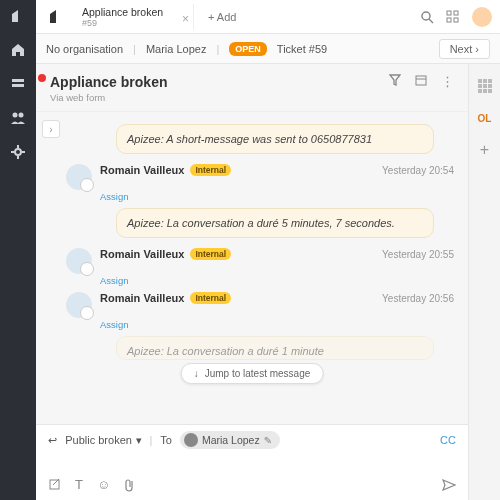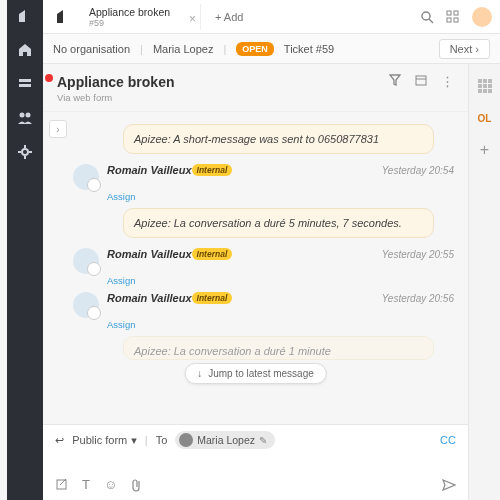--- a/index.html
+++ b/index.html
@@ -1,17 +1,17 @@
 <!DOCTYPE html>
 <html><head>
 <meta charset="utf-8">
 <style>
   * { box-sizing: border-box; margin: 0; padding: 0; font-family: -apple-system, BlinkMacSystemFont, "Segoe UI", Arial, sans-serif; }
   body { width: 500px; height: 500px; overflow: hidden; background: #f6f6f6; }
-  .app { display: flex; height: 100%; padding-left: 7px; }
+  .app { display: flex; height: 100%; }
   .rail { width: 36px; background: #2c2f36; display: flex; flex-direction: column; align-items: center; padding-top: 8px; gap: 18px; color: #cfd3db; }
   .rail .ico { width: 16px; height: 16px; display: flex; align-items: center; justify-content: center; cursor: pointer; }
   .main { flex: 1; display: flex; flex-direction: column; position: relative; min-width: 0;}
   .tabs { height: 34px; background: #fff; display: flex; align-items: center; padding: 0 8px; border-bottom: 1px solid #e6e6e6; gap: 6px; }
   .logo-tab { width: 24px; height: 24px; display:flex;align-items:center;justify-content:center;font-weight:bold;color:#333; }
   .tab { display:flex; flex-direction:column; justify-content:center; padding:2px 16px 2px 8px; border-right:1px solid #eee; position:relative; min-width:120px;}
   .tab .t1 { font-size: 10.5px; color:#333; font-weight:500;}
   .tab .t2 { font-size: 9px; color:#999;}
   .tab .x { position:absolute; right:4px; top:8px; font-size:12px; color:#aaa; cursor:pointer;}
   .addtab { font-size:11px; color:#777; padding:4px 8px; cursor:pointer;}
@@ -31,21 +31,21 @@
   .thread-head .via { font-size:9.5px; color:#999; margin-top:2px;}
   .head-icons { margin-left:auto; display:flex; gap:14px; color:#888;}
   .head-icons span{cursor:pointer;font-size:13px;}
   .messages { flex:1; overflow:hidden; position:relative; padding:6px 14px 0 30px;}
   .collapse-chev { position:absolute; left:6px; top:8px; width:18px;height:18px;border:1px solid #ddd;border-radius:3px;display:flex;align-items:center;justify-content:center;font-size:10px;color:#999;background:#fff;cursor:pointer;}
   .note { background:#fdf5e6; border:1px solid #f0e3c4; border-radius:10px; padding:8px 10px; font-size:11px; color:#444; margin:6px 20px 10px 50px;font-style:italic;}
   .msg { margin-top:6px; }
   .msg-row { display:flex; align-items:flex-start; gap:8px;}
   .ava { width:26px;height:26px;border-radius:50%; background:#dbe7f0; position:relative; flex-shrink:0;}
   .ava::after{content:"";position:absolute;right:-2px;bottom:-2px;width:12px;height:12px;border-radius:50%;background:#fff;border:1px solid #ccc;font-size:7px;display:flex;align-items:center;justify-content:center;color:#888;}
-  .msg-meta { flex:1; display:flex; align-items:center; font-size:11px;font-style:italic;}
+  .msg-meta { flex:1; display:flex; align-items:center; gap:6px; font-size:11px;}
   .author { font-weight:600; color:#333;}
   .internal { background:#ffcc33; color:#6b4b00; font-size:8.5px; padding:1px 5px; border-radius:6px; font-weight:600;}
   .time { margin-left:auto; font-size:10px; color:#999;}
   .assign { font-size:9.5px; color:#3b9edc; margin-left:34px; margin-top:1px; cursor:pointer;}
   .jump { position:absolute; left:50%; bottom:40px; transform:translateX(-50%); background:#fff; border:1px solid #ddd; border-radius:14px; padding:4px 12px; font-size:10px; color:#666; display:flex; align-items:center; gap:6px; box-shadow:0 1px 3px rgba(0,0,0,.08); cursor:pointer;}
   .compose { border-top:1px solid #e6e6e6; padding:6px 12px 8px; background:#fff;}
   .compose-top { display:flex; align-items:center; gap:8px; font-size:11px; color:#555;}
   .reply-type { display:flex; align-items:center; gap:4px; cursor:pointer;}
   .sepv { color:#ccc;}
   .to-chip { background:#e9e9e9; border-radius:10px; padding:2px 8px 2px 4px; display:flex; align-items:center; gap:4px; font-size:10.5px;}
@@ -214,21 +214,21 @@
           <div class="jump">
             <span>↓</span>
             <span>Jump to latest message</span>
           </div>
         </div>
 
         <div class="compose">
           <div class="compose-top">
             <span>↩</span>
             <span class="reply-type">
-              <span>Public form</span>
+              <span>Public broken</span>
               <span>▾</span>
             </span>
             <span class="sepv">|</span>
             <span>To</span>
             <span class="to-chip">
               <span class="dot"></span>
               <span>Maria Lopez</span>
               <span class="pencil">✎</span>
             </span>
             <span class="cc">CC</span>

